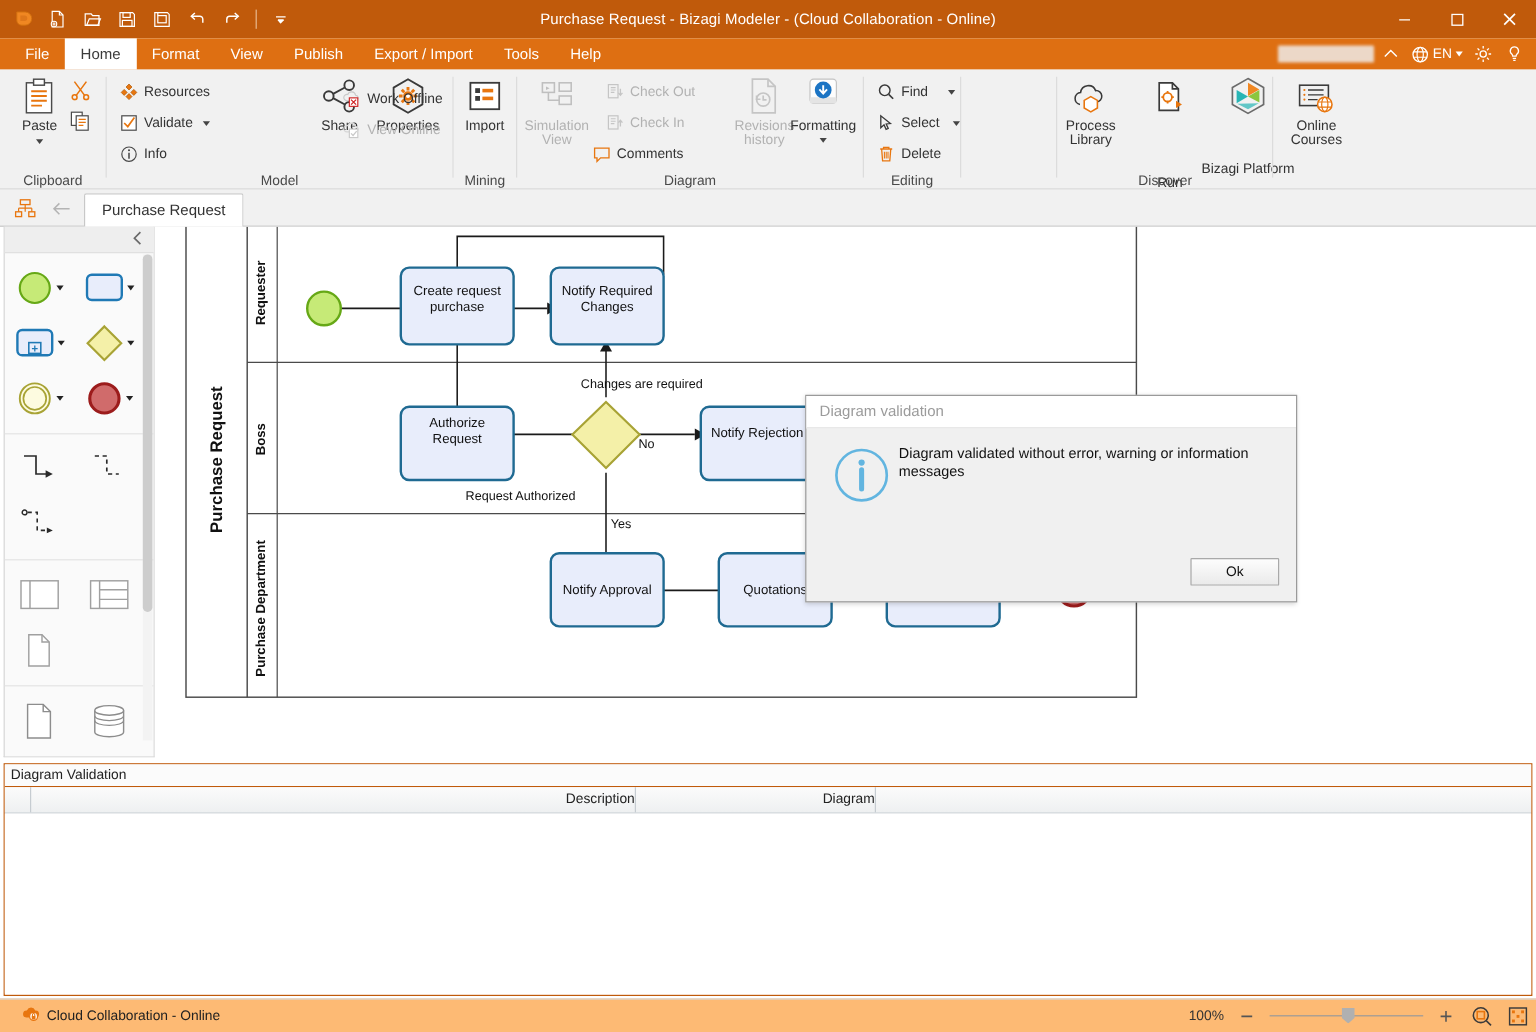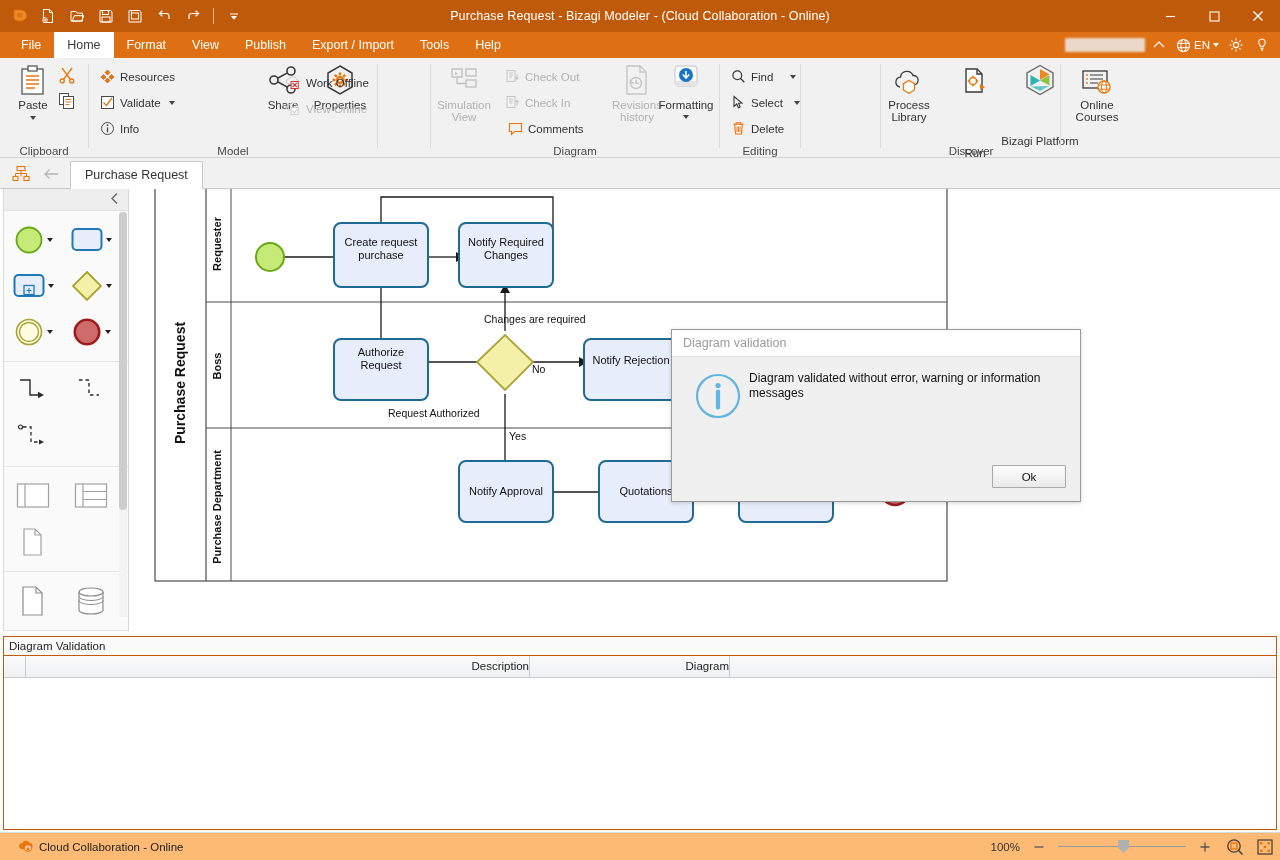--- a/index.html
+++ b/index.html
@@ -425,20 +425,39 @@
                 <rect x="6.5" y="6.5" width="7.5" height="7.5" fill="#fff" stroke="#c9c9c9" stroke-width="1"></rect>
                 <path d="M8 10.3 L9.8 12.2 L13 8.3" fill="none" stroke="#c9c9c9" stroke-width="1.1"></path>
               </svg>
         </span>
         <span>View Online</span>
       </div>
       <div class="grp-label">Model</div>
     </div>
     <div class="grp-div" style="left:377px;"></div>
 
+    <div class="grp" style="left:378px; width:52px;">
+      <div class="big-btn" style="left:-2px; width:56px;">
+        <div class="ic">
+          <svg width="32" height="32" viewBox="0 0 32 32">
+                <rect x="4" y="5" width="24" height="22" fill="#fff" stroke="#3a3a3a" stroke-width="1.5"></rect>
+                <g fill="#3a3a3a">
+                  <rect x="8" y="9.5" width="4" height="4"></rect>
+                  <rect x="8" y="16" width="4" height="4"></rect>
+                </g>
+                <g fill="#e8760f">
+                  <rect x="14" y="10" width="9" height="3"></rect>
+                  <rect x="14" y="16.5" width="9" height="3"></rect>
+                </g>
+              </svg>
+        </div>
+        <div class="lbl">Import</div>
+      </div>
+      <div class="grp-label">Mining</div>
+    </div>
     <div class="grp-div" style="left:430px;"></div>
 
     <div class="grp" style="left:431px; width:288px;">
       <div class="big-btn dis" style="left:4px; width:58px;">
         <div class="ic">
           <svg width="32" height="30" viewBox="0 0 32 30">
                 <rect x="4" y="3" width="10" height="8" fill="none" stroke="#bfbfbf" stroke-width="1.3"></rect>
                 <rect x="18" y="3" width="10" height="7" fill="none" stroke="#bfbfbf" stroke-width="1.3"></rect>
                 <rect x="18" y="14" width="10" height="7" fill="none" stroke="#bfbfbf" stroke-width="1.3"></rect>
                 <path d="M9 11 v6.5 h9" fill="none" stroke="#bfbfbf" stroke-width="1.3"></path>
@@ -461,21 +480,21 @@
       <div class="small-btn dis" style="left:73px; top:34px;">
         <span class="ic">
           <svg width="15" height="15" viewBox="0 0 15 15">
                 <rect x="2" y="1.5" width="8" height="11" fill="none" stroke="#c5c5c5" stroke-width="1"></rect>
                 <path d="M4 4 h4 M4 6 h4 M4 8 h3" stroke="#c5c5c5" stroke-width="0.9"></path>
                 <path d="M12 10.5 v-5 M10.3 7.2 L12 5.3 L13.7 7.2" fill="none" stroke="#c5c5c5" stroke-width="1.1"></path>
               </svg>
         </span>
         <span>Check In</span>
       </div>
-      <div class="small-btn" style="left:76px; top:60px;justify-content:space-between;">
+      <div class="small-btn" style="left:62px; top:60px;justify-content:space-between;">
         <span class="ic">
           <svg width="15" height="15" viewBox="0 0 15 15">
                 <path d="M1.5 2.5 h12 v8 h-7 l-3 3 v-3 h-2 z" fill="none" stroke="#e8760f" stroke-width="1.1"></path>
               </svg>
         </span>
         <span>Comments</span>
       </div>
 
       <div class="big-btn dis" style="left:178px; width:56px;">
         <div class="ic">

